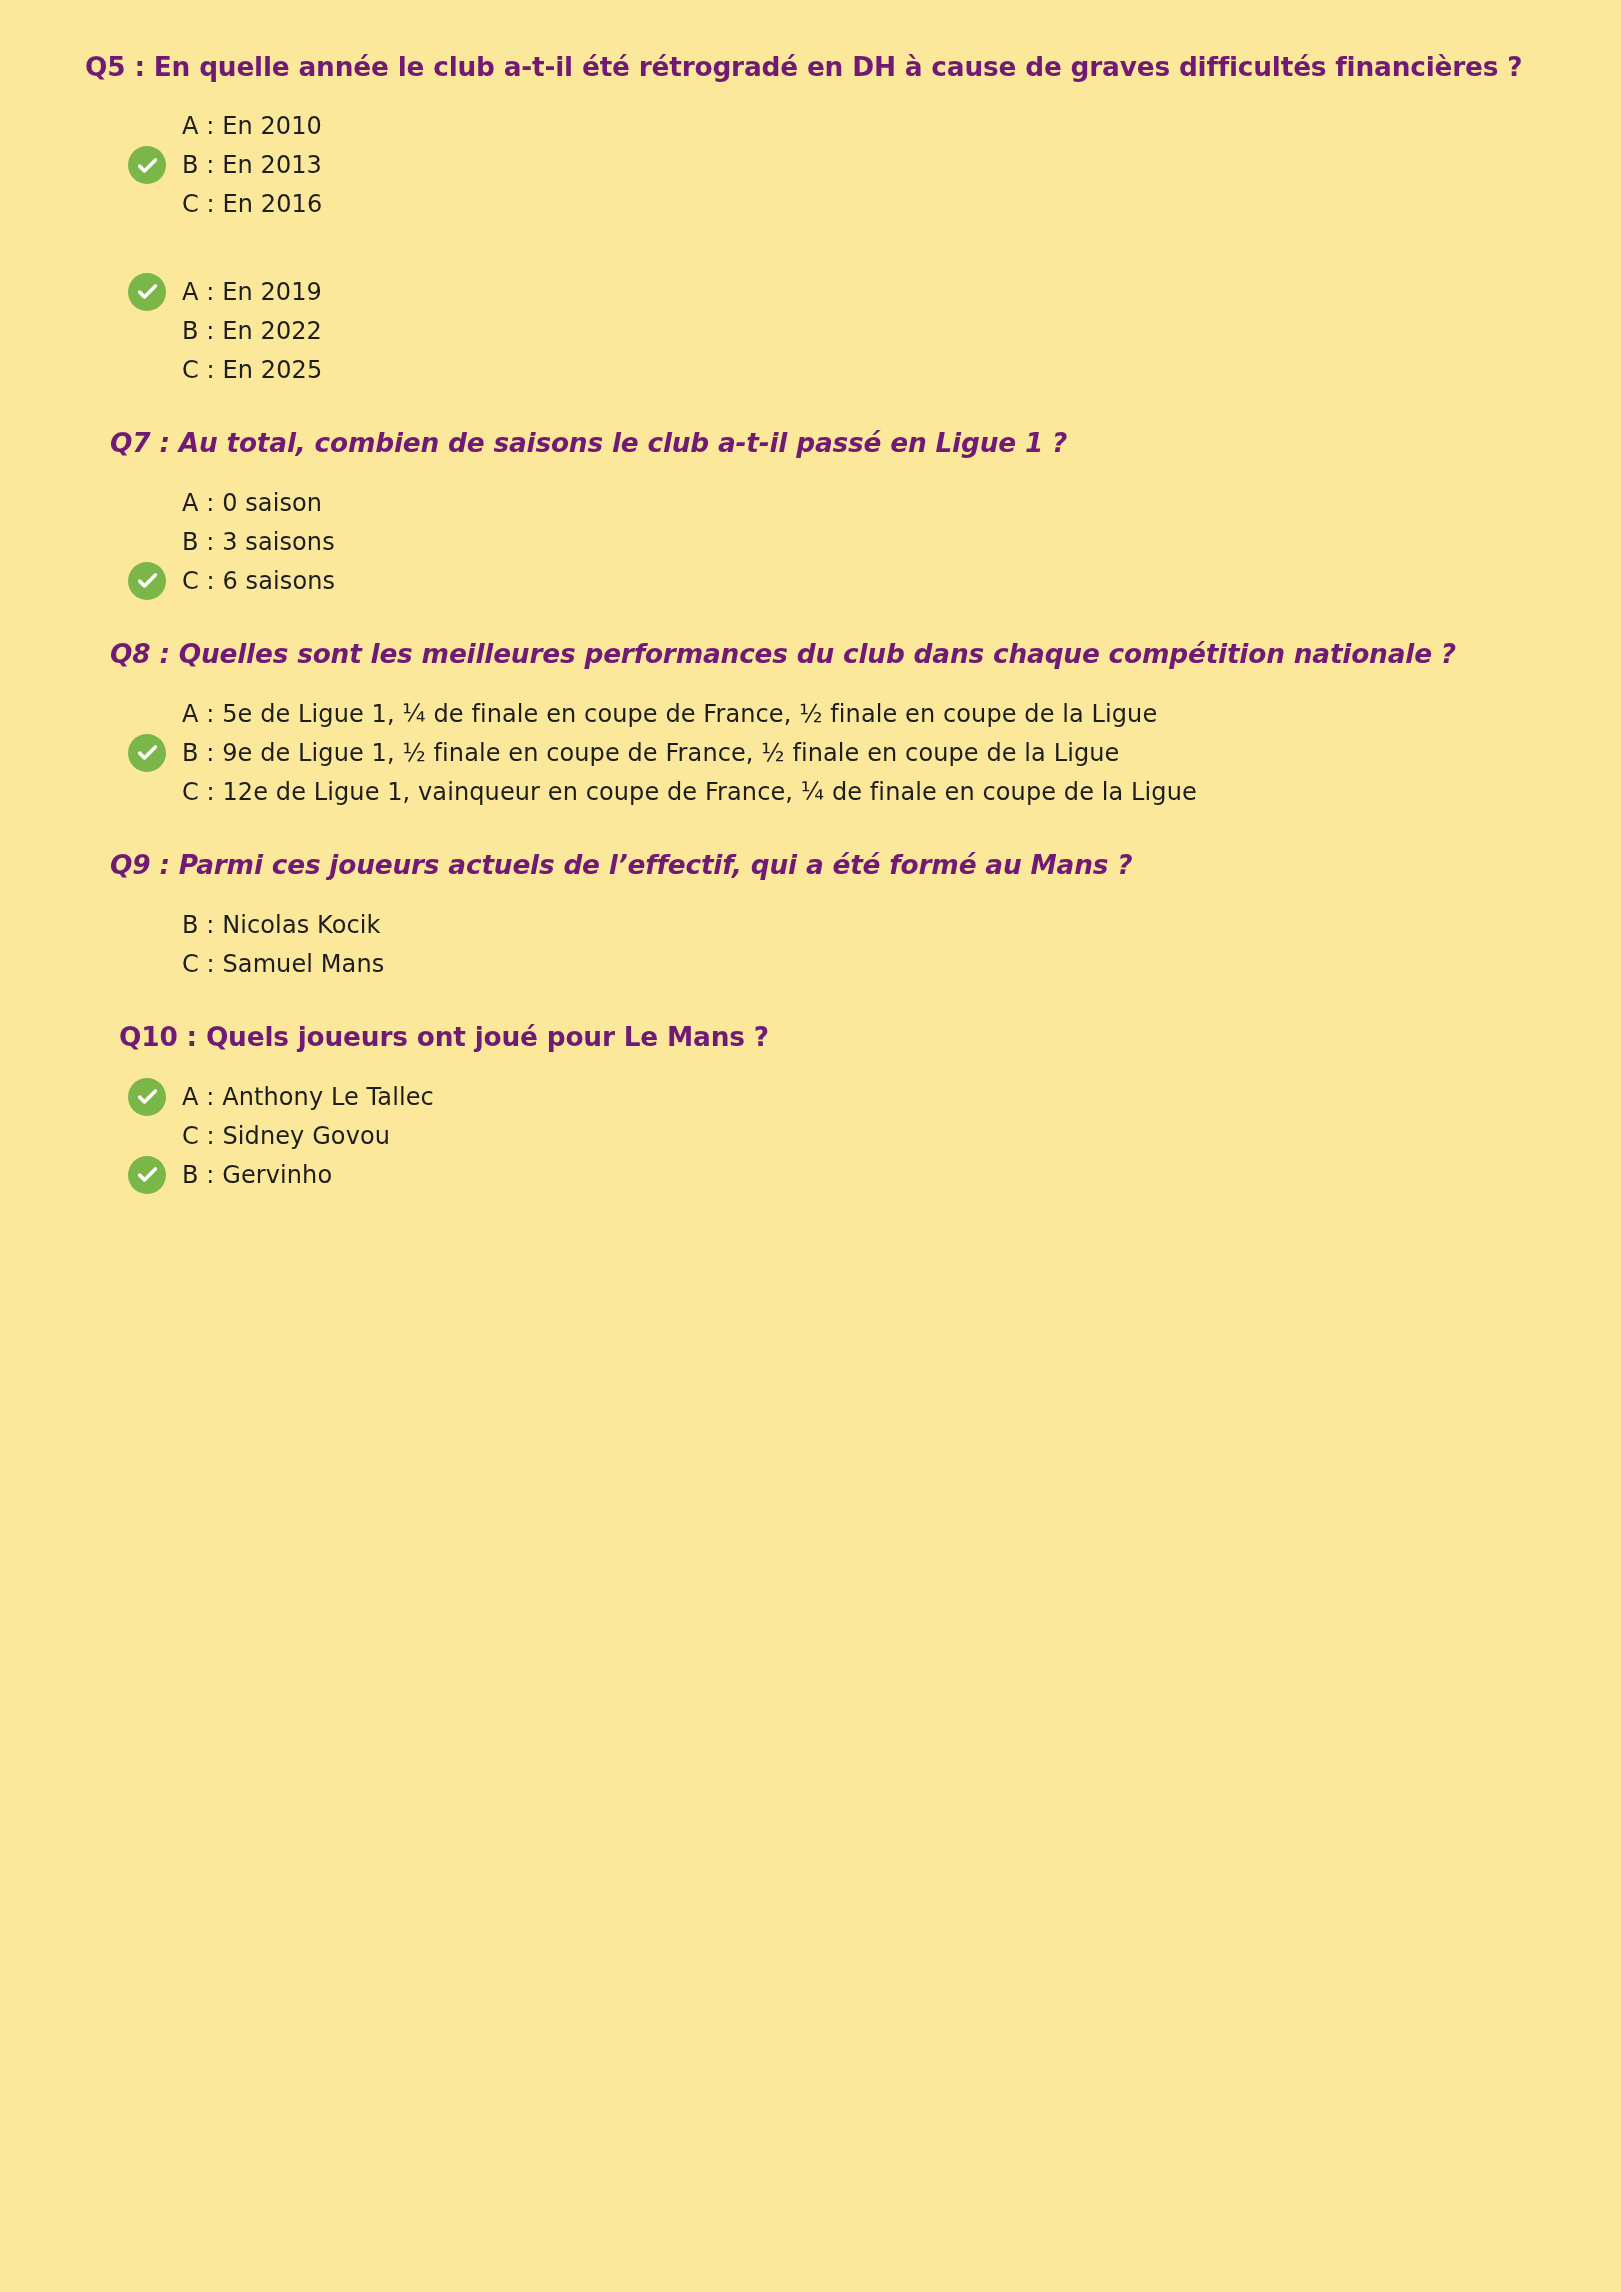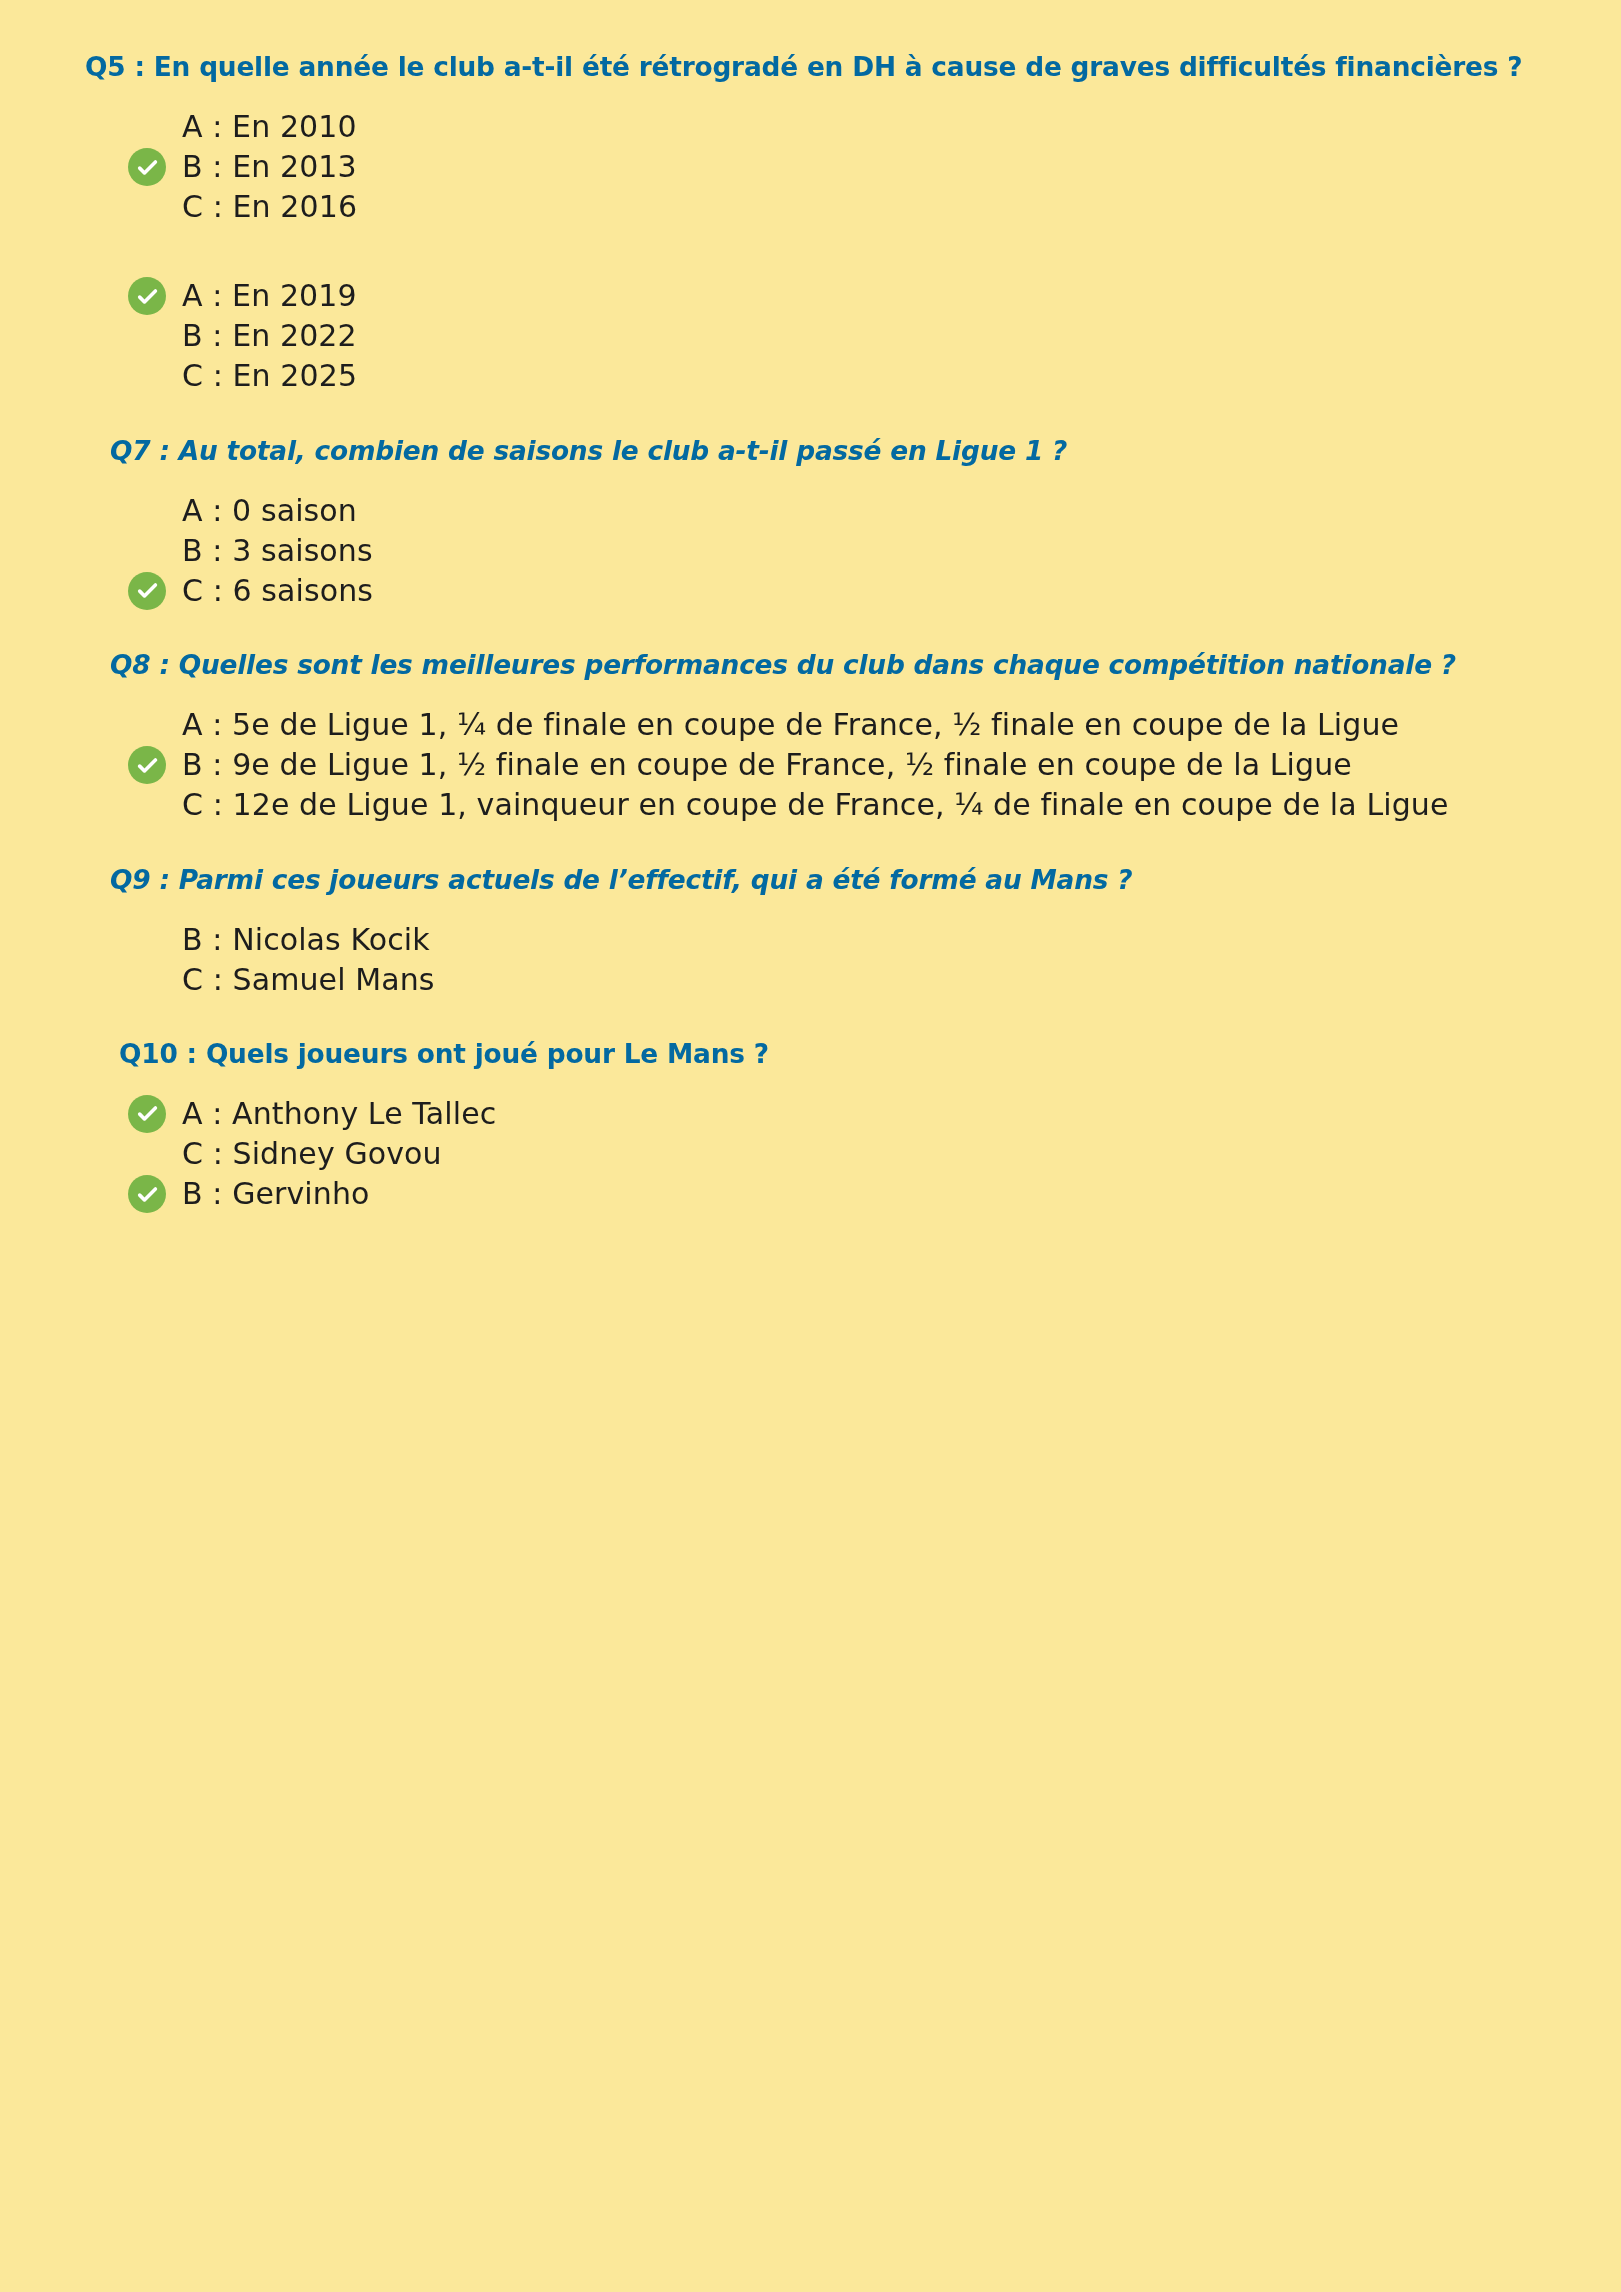--- a/index.html
+++ b/index.html
@@ -26,40 +26,40 @@
   }
   .qblock {
     margin-bottom: 36px;
   }
   .qtitle {
     font-family: "DejaVu Sans", sans-serif;
     font-weight: 700;
     font-size: 26.4px;
     line-height: 1.38;
     letter-spacing: -0.2px;
-    color: #0369a1;
+    color: #701a75;
     margin: 0 0 9px 0;
   }
   .qtitle.indent-1 { padding-left: 16px; }
   .qtitle.indent-2 { padding-left: 25px; font-style: italic; }
   .qtitle.indent-3 { padding-left: 34px; }
   .qtitle.indent-0 { padding-left: 0; }
 
   .answers {
     margin: 0;
     padding: 0;
     list-style: none;
   }
   .answer {
     position: relative;
     display: flex;
-    align-items: flex-start;
+    align-items: center;
     min-height: 39px;
     padding-left: 97px;
-    font-size: 30px;
+    font-size: 24px;
     line-height: 1.34;
     font-weight: 400;
     color: #1d1d1d;
     letter-spacing: 0.1px;
   }
   .answer .atext {
     display: block;
   }
   .check {
     position: absolute;

